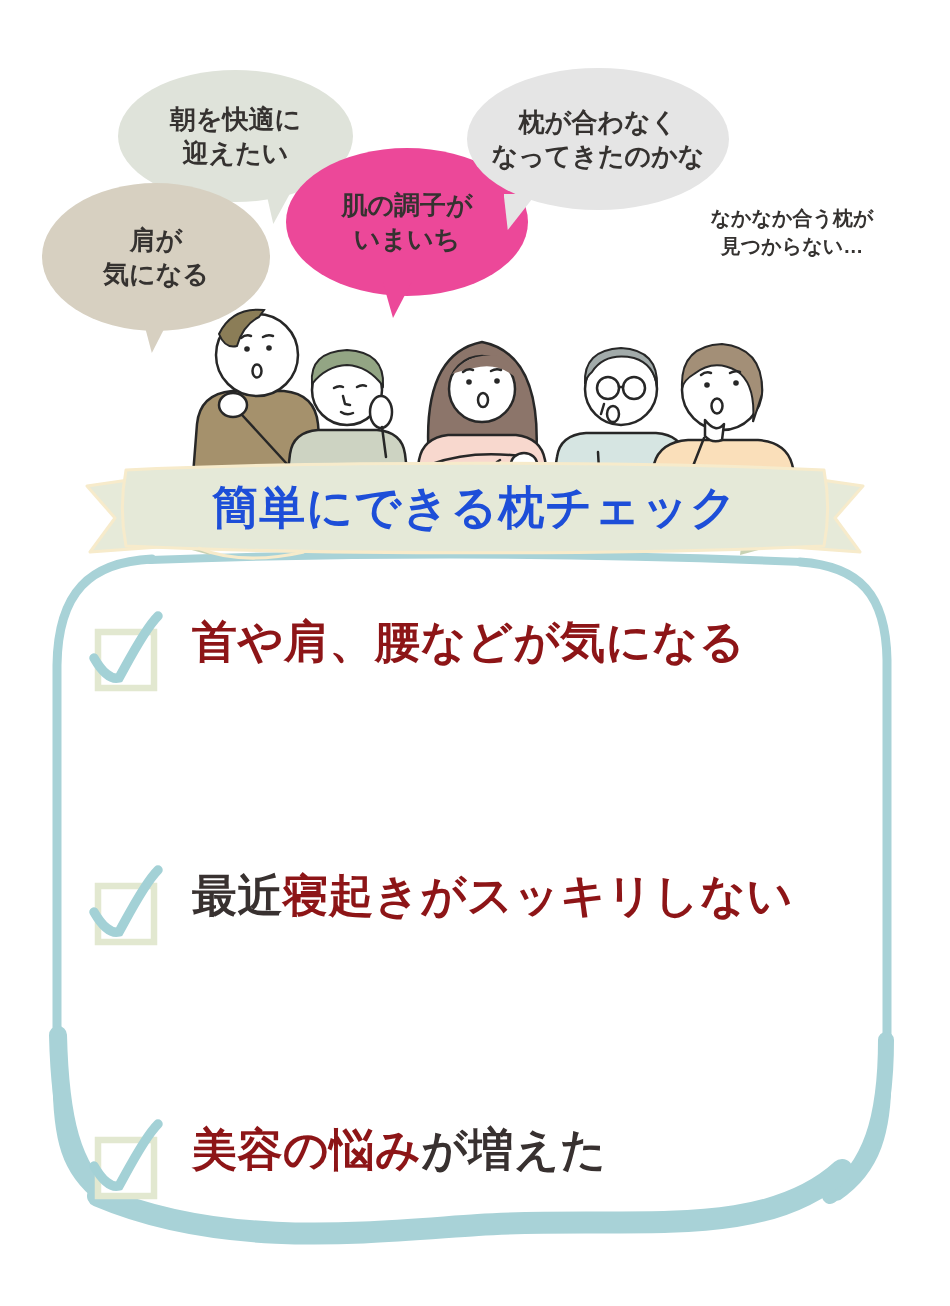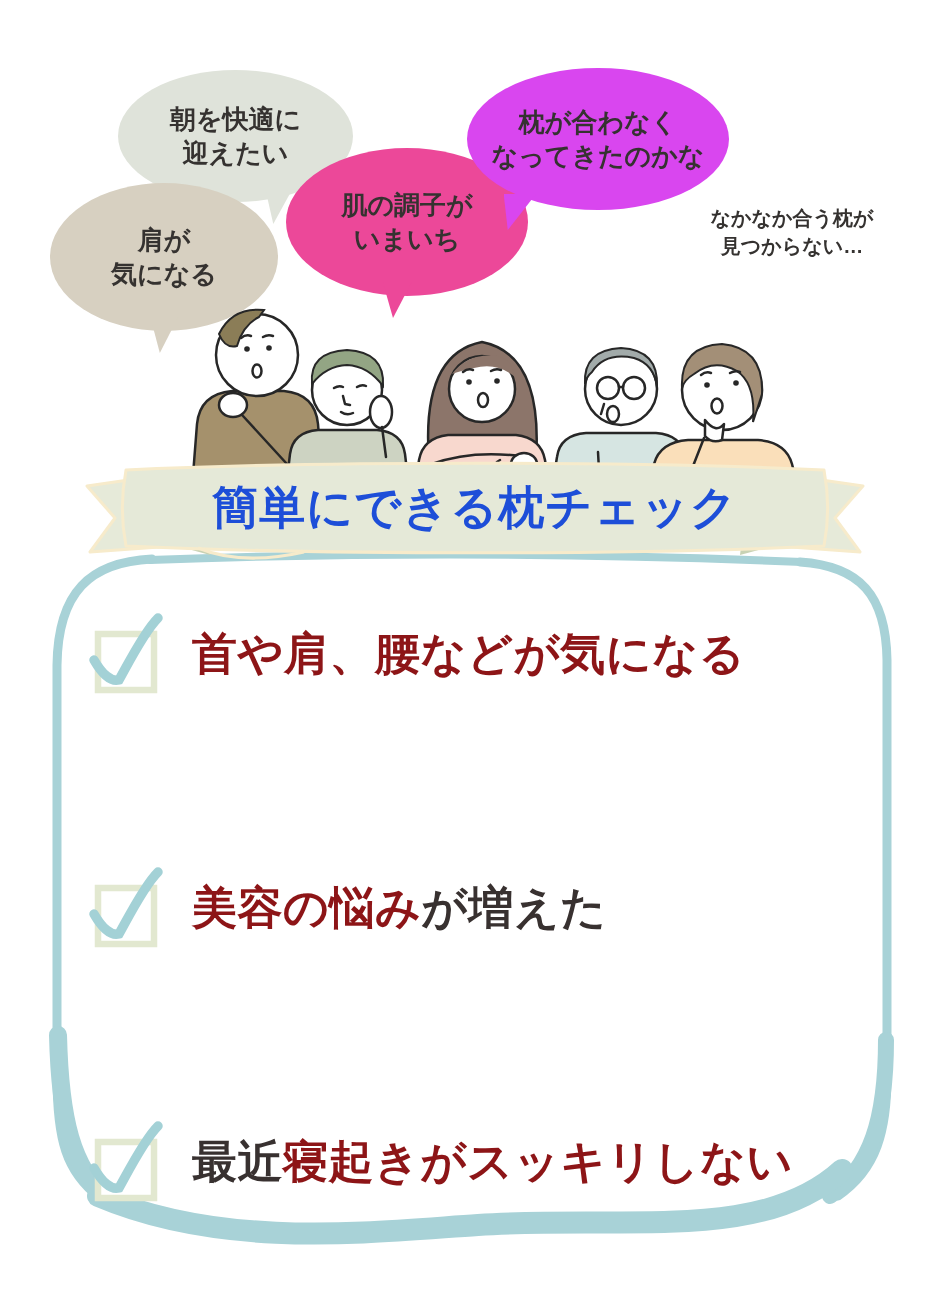--- a/index.html
+++ b/index.html
@@ -12,25 +12,25 @@
     position:absolute;border-radius:50%;
     display:flex;align-items:center;justify-content:center;
     text-align:center;font-weight:bold;color:#353230;
     font-size:26px;line-height:1.32;white-space:pre-line;
   }
   .bubble::after{
     content:"";position:absolute;width:34px;height:36px;background:inherit;
   }
   .b1{left:118px;top:70px;width:235px;height:132px;background:#dfe3da;}
   .b1::after{bottom:-22px;left:60%;clip-path:polygon(18% 0,100% 0,42% 100%);}
-  .b2{left:50px;top:183px;width:228px;height:148px;background:#d7d0c1;}
+  .b2{left:42px;top:183px;width:228px;height:148px;background:#d7d0c1;}
   .b2::after{bottom:-22px;left:44%;clip-path:polygon(0 0,82% 0,28% 100%);}
   .b3{left:286px;top:148px;width:242px;height:148px;background:#ec4899;}
   .b3::after{bottom:-22px;left:40%;clip-path:polygon(0 0,85% 0,30% 100%);}
-  .b4{left:467px;top:68px;width:262px;height:142px;background:#d946ef;}
+  .b4{left:467px;top:68px;width:262px;height:142px;background:#e5e5e5;}
   .b4::after{bottom:-20px;left:14%;clip-path:polygon(0 0,95% 0,12% 100%);}
   .plain-quote{
     position:absolute;left:668px;top:204px;width:248px;
     text-align:center;font-weight:bold;color:#353230;
     font-size:20px;line-height:1.4;white-space:pre-line;
   }
   
   .people{position:absolute;left:0;top:292px;width:950px;height:196px;}
   
   .ribbon-svg{position:absolute;left:70px;top:458px;width:810px;height:122px;overflow:visible;}
@@ -39,21 +39,21 @@
     display:flex;align-items:center;justify-content:center;
     font-family:"DejaVu Serif",serif;font-weight:bold;
     font-size:46px;color:#1d4ed8;letter-spacing:1px;
   }
   
   .box-border{position:absolute;left:0;top:0;width:950px;height:1306px;}
   .checklist{
     position:absolute;left:92px;top:612px;width:790px;height:592px;
     display:flex;flex-direction:column;justify-content:space-between;
   }
-  .check-row{display:flex;align-items:center;gap:30px;height:84px;}
+  .check-row{display:flex;gap:30px;height:84px;}
   .checkbox-svg{width:70px;height:80px;overflow:visible;flex:0 0 auto;}
   .check-text{font-size:45px;font-weight:bold;letter-spacing:.5px;white-space:nowrap;}
   .seg-red{color:#8d1517;}
   .seg-dark{color:#383130;}
   .ln{stroke:#272727;stroke-width:2.5;stroke-linecap:round;stroke-linejoin:round;}
 </style>
 </head>
 <body>
 
 <div class="canvas">
@@ -176,27 +176,27 @@
         <path d="M2 46 C10 60 19 68 27 66 C36 50 52 18 66 4" fill="none" stroke="#a3d1d6" stroke-width="9.5" stroke-linecap="round"></path>
       </svg>
       <div class="check-text"><span class="seg-red">首や肩、腰などが気になる</span></div>
     </div>
 
     <div class="check-row">
       <svg class="checkbox-svg" viewBox="0 0 70 80">
         <rect x="6" y="20" width="56" height="56" fill="#fff" stroke="#e2e8d0" stroke-width="6.5"></rect>
         <path d="M2 46 C10 60 19 68 27 66 C36 50 52 18 66 4" fill="none" stroke="#a3d1d6" stroke-width="9.5" stroke-linecap="round"></path>
       </svg>
-      <div class="check-text"><span class="seg-red">美容の悩み</span><span class="seg-dark">が増えた</span></div>
+      <div class="check-text"><span class="seg-dark">最近</span><span class="seg-red">寝起きがスッキリしない</span></div>
     </div>
 
     <div class="check-row">
       <svg class="checkbox-svg" viewBox="0 0 70 80">
         <rect x="6" y="20" width="56" height="56" fill="#fff" stroke="#e2e8d0" stroke-width="6.5"></rect>
         <path d="M2 46 C10 60 19 68 27 66 C36 50 52 18 66 4" fill="none" stroke="#a3d1d6" stroke-width="9.5" stroke-linecap="round"></path>
       </svg>
-      <div class="check-text"><span class="seg-dark">最近</span><span class="seg-red">寝起きがスッキリしない</span></div>
+      <div class="check-text"><span class="seg-red">美容の悩み</span><span class="seg-dark">が増えた</span></div>
     </div>
 
 
 
   </div>
 </div>
 
 </body></html>

